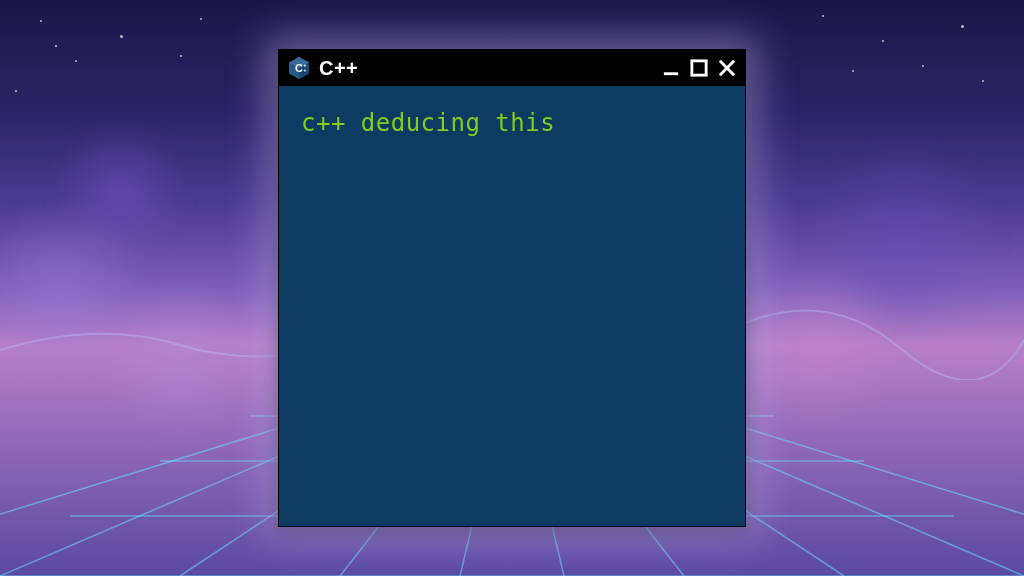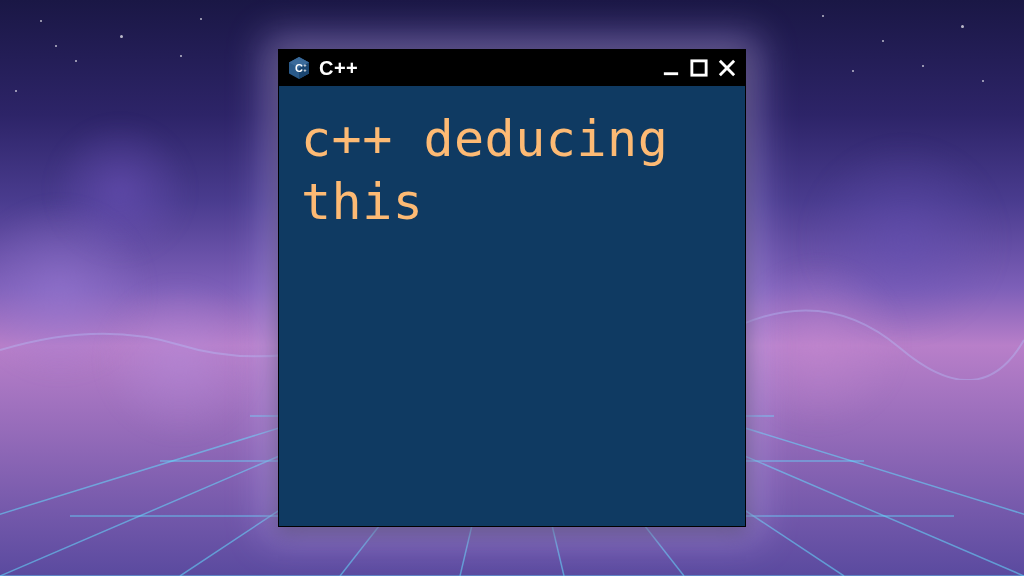--- a/index.html
+++ b/index.html
@@ -158,23 +158,23 @@
       fill: none;
     }
 
     .terminal-body {
       height: calc(100% - 36px);
       background: #0f3a62;
       padding: 22px 22px;
     }
 
     .terminal-text {
-      color: #fdba74;
+      color: #84cc16;
       font-family: "Consolas", "DejaVu Sans Mono", "Menlo", monospace;
-      font-size: 50px;
+      font-size: 24px;
       line-height: 1.25;
       white-space: pre-wrap;
       word-break: break-word;
       letter-spacing: 0.5px;
     }
   </style>
 </head>
 <body>
 
 <div class="bg-stars">

